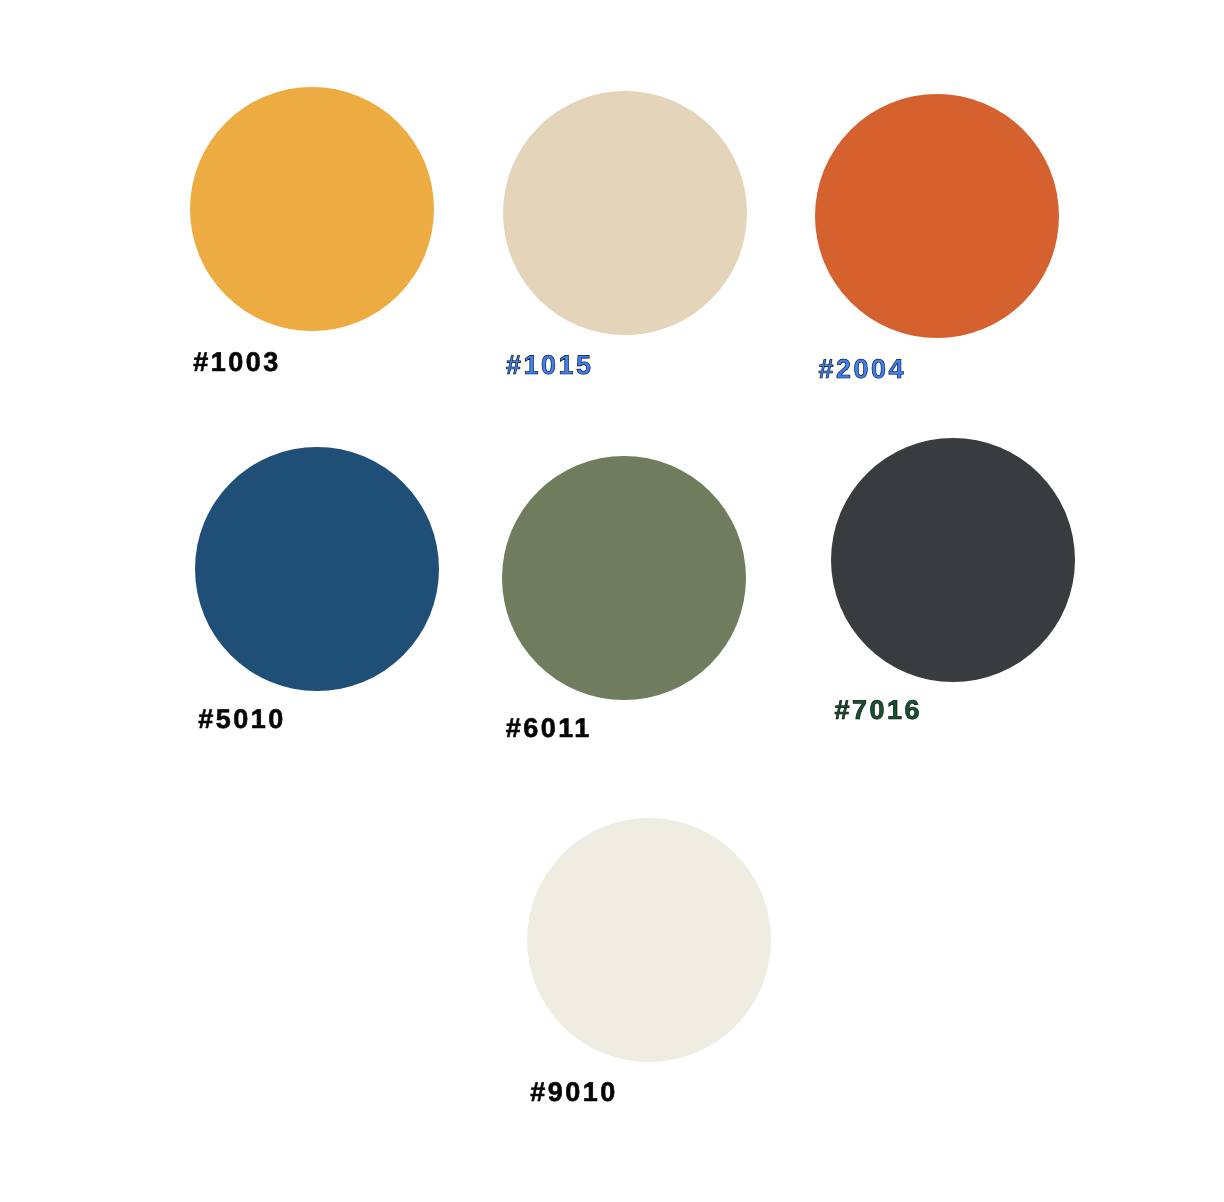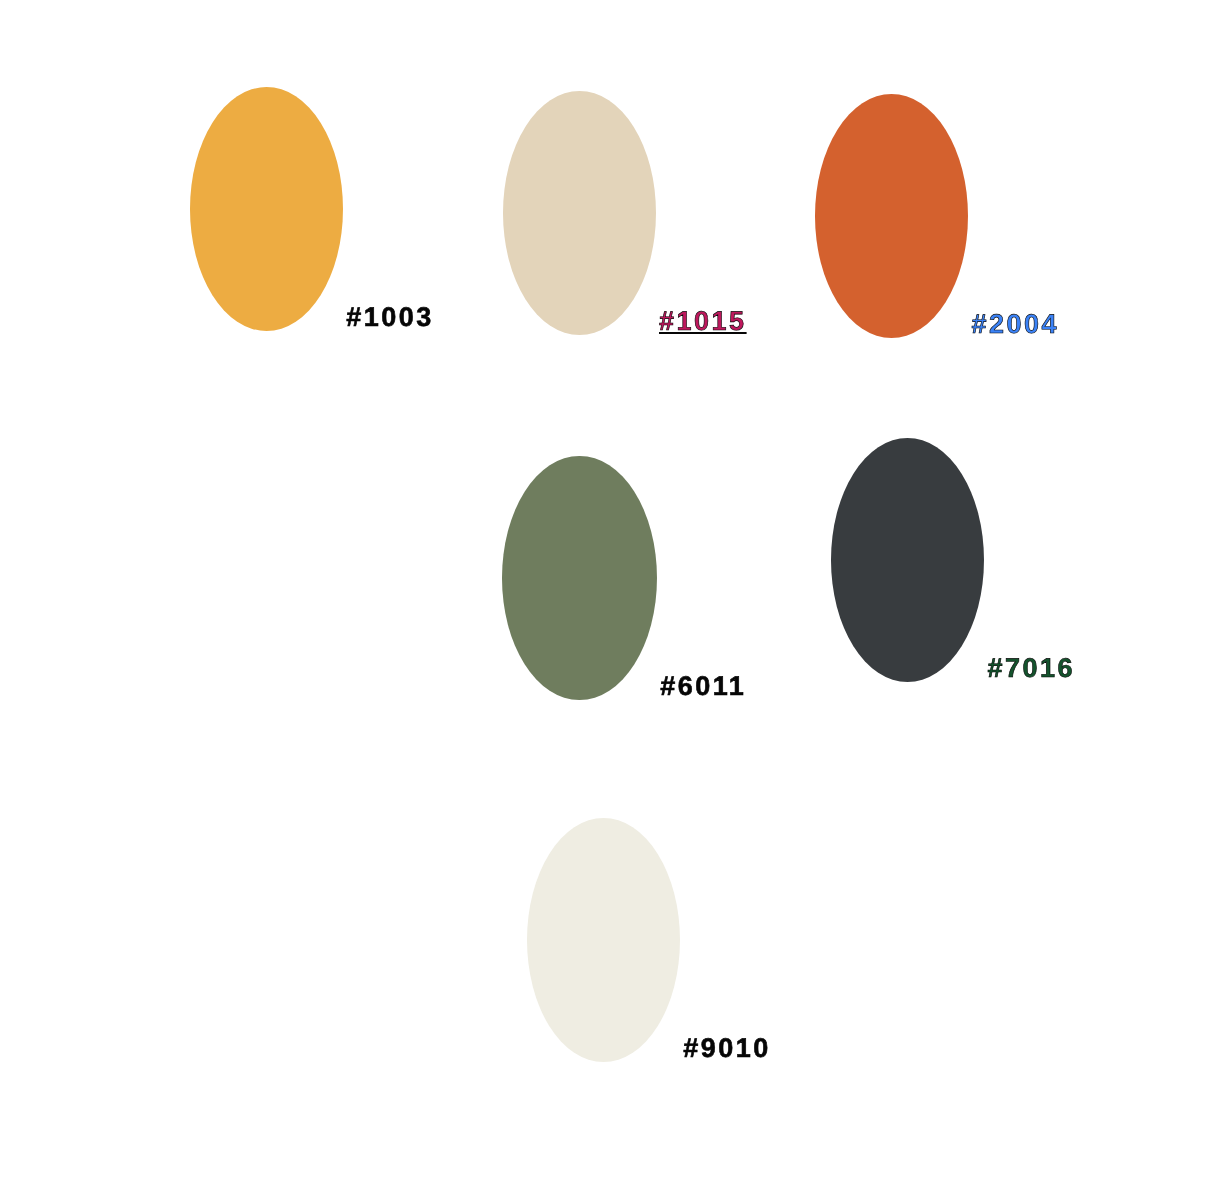--- a/index.html
+++ b/index.html
@@ -16,22 +16,22 @@
   }
   .palette-board {
     position: relative;
     width: 1224px;
     height: 1202px;
     background: #ffffff;
   }
   .swatch {
     position: absolute;
     display: flex;
-    flex-direction: row;
-    align-items: flex-end;
+    flex-direction: column;
+    align-items: flex-start;
   }
   .swatch-disc {
     border-radius: 50%;
     display: block;
   }
   .swatch-label {
     -webkit-font-smoothing: antialiased;
     -moz-osx-font-smoothing: grayscale;
     text-rendering: geometricPrecision;
     transform: translateZ(0);
@@ -51,28 +51,32 @@
 
 <div class="palette-board">
 
   <div class="swatch" style="left: 189.76px; top: 86.84px; width: 244px;">
     <div class="swatch-disc" style="width: 244px; height: 244px; background: rgb(237, 172, 66);"></div>
     <div class="swatch-label" style="color: rgb(6, 6, 6); font-size: 27px; margin-top: 18.56px;">#1003</div>
   </div>
 
   <div class="swatch" style="left: 502.61px; top: 91.3px; width: 244px;">
     <div class="swatch-disc" style="width: 244px; height: 244px; background: rgb(227, 212, 186);"></div>
-    <div class="swatch-label" style="color: #be185d; font-size: 27px; margin-top: 16.7px; text-decoration: underline;">#1015</div>
+    <div class="swatch-label" style="color: #3b82f6; font-size: 27px; margin-top: 16.7px;">#1015</div>
   </div>
 
   <div class="swatch" style="left: 815.1px; top: 94.3px; width: 244px;">
     <div class="swatch-disc" style="width: 244px; height: 244px; background: rgb(212, 97, 46);"></div>
     <div class="swatch-label" style="color: #3b82f6; font-size: 27px; margin-top: 18px;">#2004</div>
   </div>
 
+  <div class="swatch" style="left: 194.89px; top: 446.9px; width: 244px;">
+    <div class="swatch-disc" style="width: 244px; height: 244px; background: rgb(31, 79, 118);"></div>
+    <div class="swatch-label" style="color: rgb(6, 6, 6); font-size: 27px; margin-top: 15.1px;">#5010</div>
+  </div>
 
   <div class="swatch" style="left: 502.32px; top: 455.8px; width: 244px;">
     <div class="swatch-disc" style="width: 244px; height: 244px; background: rgb(111, 125, 94);"></div>
     <div class="swatch-label" style="color: rgb(6, 6, 6); font-size: 27px; margin-top: 15.2px;">#6011</div>
   </div>
 
   <div class="swatch" style="left: 831.07px; top: 438.4px; width: 244px;">
     <div class="swatch-disc" style="width: 244px; height: 244px; background: rgb(56, 60, 63);"></div>
     <div class="swatch-label" style="color: #14532d; font-size: 27px; margin-top: 14.3px;">#7016</div>
   </div>

